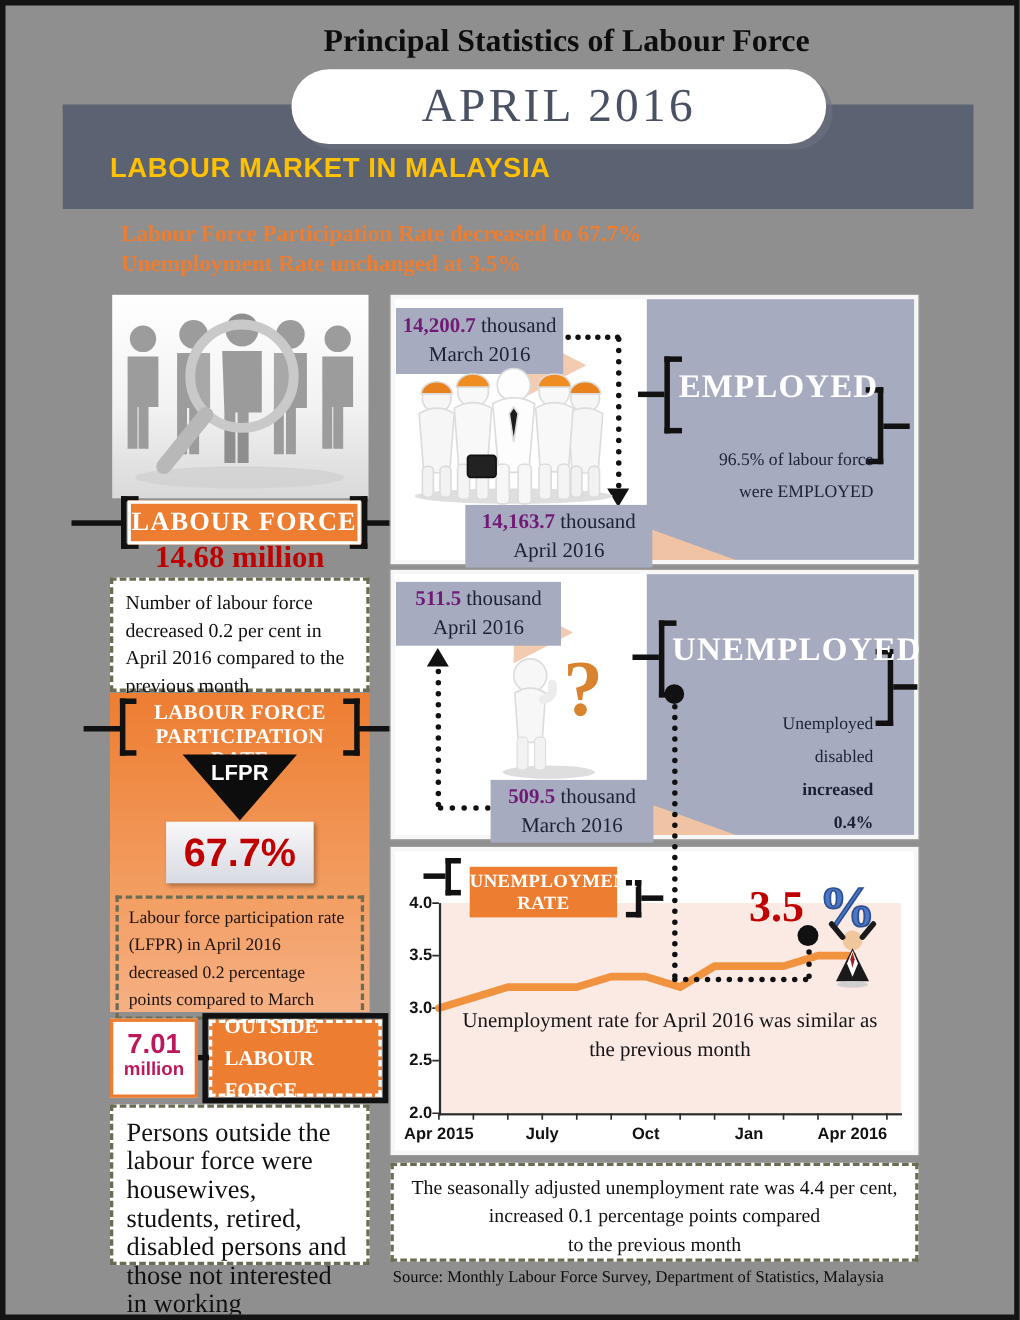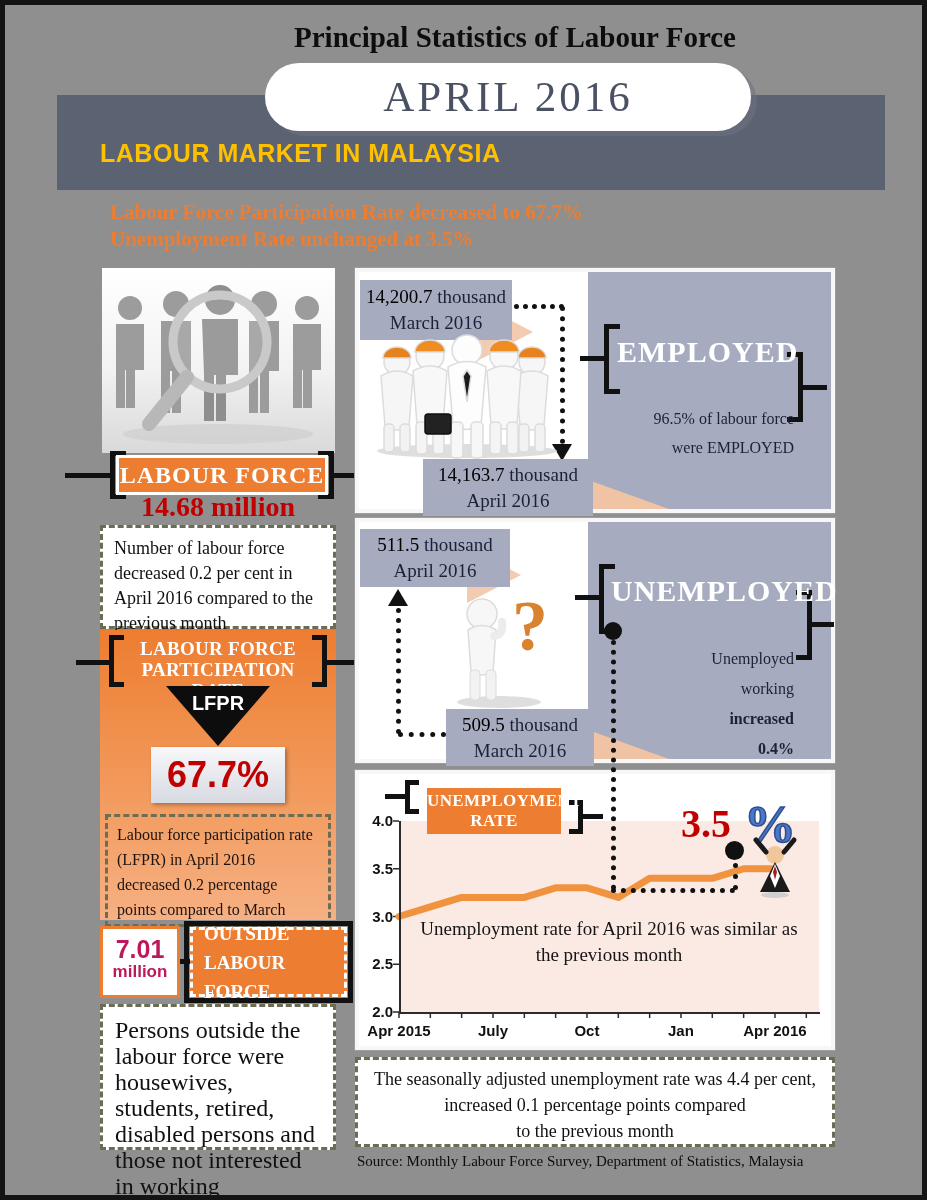--- a/index.html
+++ b/index.html
@@ -17,21 +17,21 @@
   .pill{left:260px;top:58px;width:486px;height:68px;background:#fff;border-radius:36px;
         box-shadow:6px 5px 0 rgba(110,115,128,.55);text-align:center;line-height:68px;
         font-size:43px;letter-spacing:3px;color:#4a5163;z-index:3;}
   .subtitle{left:105px;top:194px;font-weight:bold;font-size:21px;line-height:27px;color:#ed7d31;}
 
   
   .dotbox{background:#fff;border:3px dashed #6c6c54;box-sizing:border-box;}
   .panel{background:#fff;border:4px solid #f7f7f7;outline:1px solid #9d9d9d;box-sizing:border-box;}
   .graylab{background:#a6abbf;color:#1a2138;text-align:center;font-size:19px;line-height:26px;
            display:flex;flex-direction:column;justify-content:center;}
-  .rednum{color:#000000;font-weight:normal;}
+  .rednum{color:#701a75;font-weight:bold;}
   .dot-v{border-left:5px dotted #111;width:0;}
   .dot-h{border-top:5px dotted #111;height:0;}
   .brk{box-sizing:border-box;border:5px solid #111;}
   .brk.l{border-right:none;}
   .brk.r{border-left:none;}
   .stub{background:#111;height:5px;}
   .tri{width:0;height:0;}
 
   
   .lf-image{left:97px;top:263px;width:233px;height:185px;
@@ -269,21 +269,21 @@
       <rect x="26" y="90" width="10" height="30" rx="4" fill="#f2f2f2" stroke="#dcdcdc"></rect>
       <rect x="42" y="90" width="10" height="30" rx="4" fill="#f2f2f2" stroke="#dcdcdc"></rect>
     </svg>
     <div class="abs brk l" style="left:240px;top:42px;width:16px;height:70px;"></div>
     <div class="abs brk r" style="left:437px;top:68px;width:16px;height:70px;"></div>
     <div class="abs stub" style="left:216px;top:73px;width:24px;"></div>
     <div class="abs stub" style="left:453px;top:100px;width:22px;"></div>
     <div class="abs panel-title" style="left:252px;top:52px;width:188px;">UNEMPLOYED</div>
     <div class="abs panel-text" style="left:230px;top:122px;width:205px;line-height:30px;">
       <div>Unemployed</div>
-      <div>working</div>
+      <div>disabled</div>
       <div style="font-weight:bold">increased</div>
       <div style="font-weight:bold">0.4%</div>
     </div>
   </div>
 
   <div class="abs conn-dot" style="left:599px;top:617px;width:18px;height:18px;z-index:6;"></div>
   <div class="abs dot-v" style="left:606px;top:635px;height:250px;z-index:6;"></div>
   <div class="abs dot-h" style="left:606px;top:883px;width:124px;z-index:6;"></div>
   <div class="abs dot-v" style="left:728px;top:858px;height:27px;z-index:6;"></div>
   <div class="abs conn-dot" style="left:720px;top:836px;width:19px;height:19px;z-index:6;"></div>

